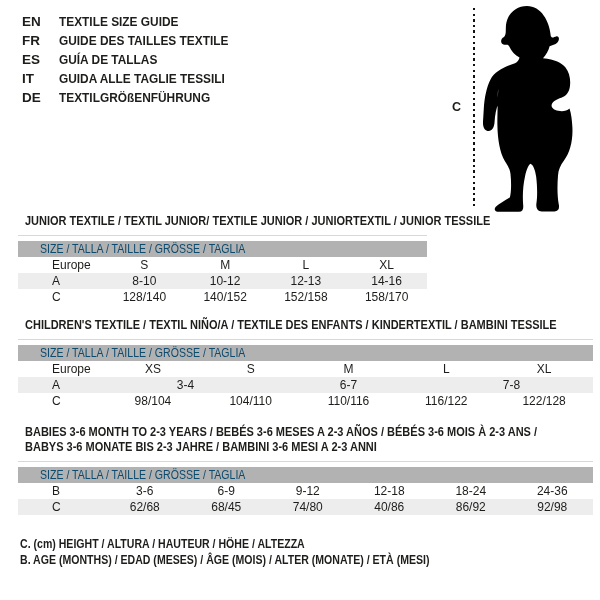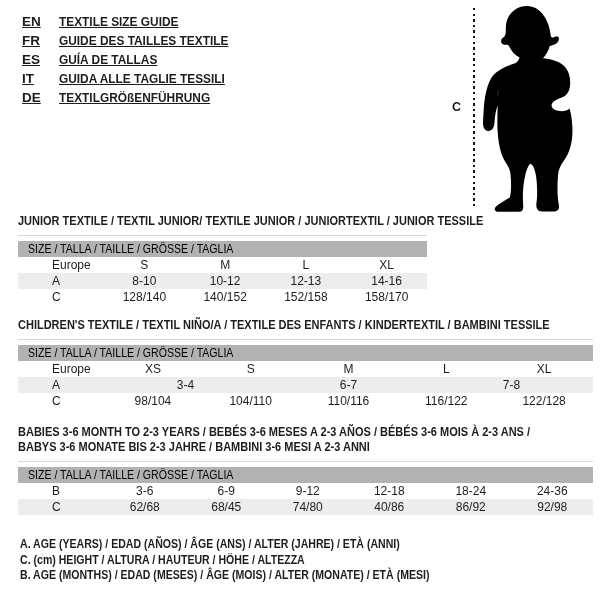--- a/index.html
+++ b/index.html
@@ -1,39 +1,39 @@
 <!DOCTYPE html>
 <html><head>
 <meta charset="utf-8">
 <style>
   html,body{margin:0;padding:0;background:#fff;}
   .page{position:relative;width:600px;height:600px;background:#ffffff;overflow:hidden;
         font-family:"Liberation Sans",sans-serif;color:#1d1d1b;}
   .cond{display:inline-block;transform:scaleX(.88);transform-origin:0 50%;white-space:nowrap;}
 
   
-  .lang-block{position:absolute;left:22px;top:12px;font-weight:bold;font-size:13.5px;text-decoration:underline;}
+  .lang-block{position:absolute;left:22px;top:12px;font-weight:bold;font-size:13.5px;}
   .lang-row{display:flex;height:19px;align-items:center;}
   .lang-code{width:37px;flex:0 0 37px;}
 
   
   .dotted-line{position:absolute;left:473px;top:8px;width:2px;height:198px;
     background:repeating-linear-gradient(to bottom,#111 0,#111 2.5px,transparent 2.5px,transparent 5.6px);}
   .height-label{position:absolute;left:452px;top:100px;font-weight:bold;font-size:12.5px;}
   .baby-svg{position:absolute;left:483px;top:4px;}
 
   
   .size-table{position:absolute;left:18px;}
   #t0{top:214px;width:409px;}
   #t1{top:318px;width:575px;}
   #t2{top:425px;width:575px;}
-  .table-title{font-weight:bold;font-size:12.5px;line-height:15px;margin-bottom:6px;}
+  .table-title{font-weight:bold;font-size:12.5px;line-height:15px;margin-bottom:6px;margin-left:7px;}
   .top-rule{border-top:1px solid #d8d8d8;height:0;margin-bottom:5px;}
-  .size-bar{background:#b2b2b2;height:16px;line-height:16.5px;padding-left:10px;
-            font-size:12px;color:#000000;}
+  .size-bar{background:#b2b2b2;height:16px;line-height:16.5px;padding-left:22px;
+            font-size:12px;color:#0c4a6e;}
   .trow{display:flex;height:16px;line-height:16px;font-size:12px;}
   .trow.shaded{background:#ededed;}
   .cell{flex:1;text-align:center;overflow:hidden;}
   .cell.label{flex:0 0 52px;text-align:left;padding-left:6px;margin-left:28px;}
 
   
   .footnotes{position:absolute;left:20px;top:537px;font-weight:bold;font-size:12px;line-height:15.5px;}
 </style>
 </head>
 <body>
@@ -205,18 +205,17 @@
           <div class="cell">68/45</div>
           <div class="cell">74/80</div>
           <div class="cell">40/86</div>
           <div class="cell">86/92</div>
           <div class="cell">92/98</div>
         </div>
       </div>
   </div>
 
   <div class="footnotes">
-    <div><span class="cond">A. AGE (YEARS) / EDAD (AÑOS) / ÂGE (ANS) / ALTER (JAHRE) / ETÀ (ANNI)</span></div>
     <div><span class="cond">C. (cm) HEIGHT / ALTURA / HAUTEUR / HÖHE / ALTEZZA</span></div>
     <div><span class="cond">B. AGE (MONTHS) / EDAD (MESES) / ÂGE (MOIS) / ALTER (MONATE) / ETÀ (MESI)</span></div>
   </div>
 
 </div>
 
 </body></html>

